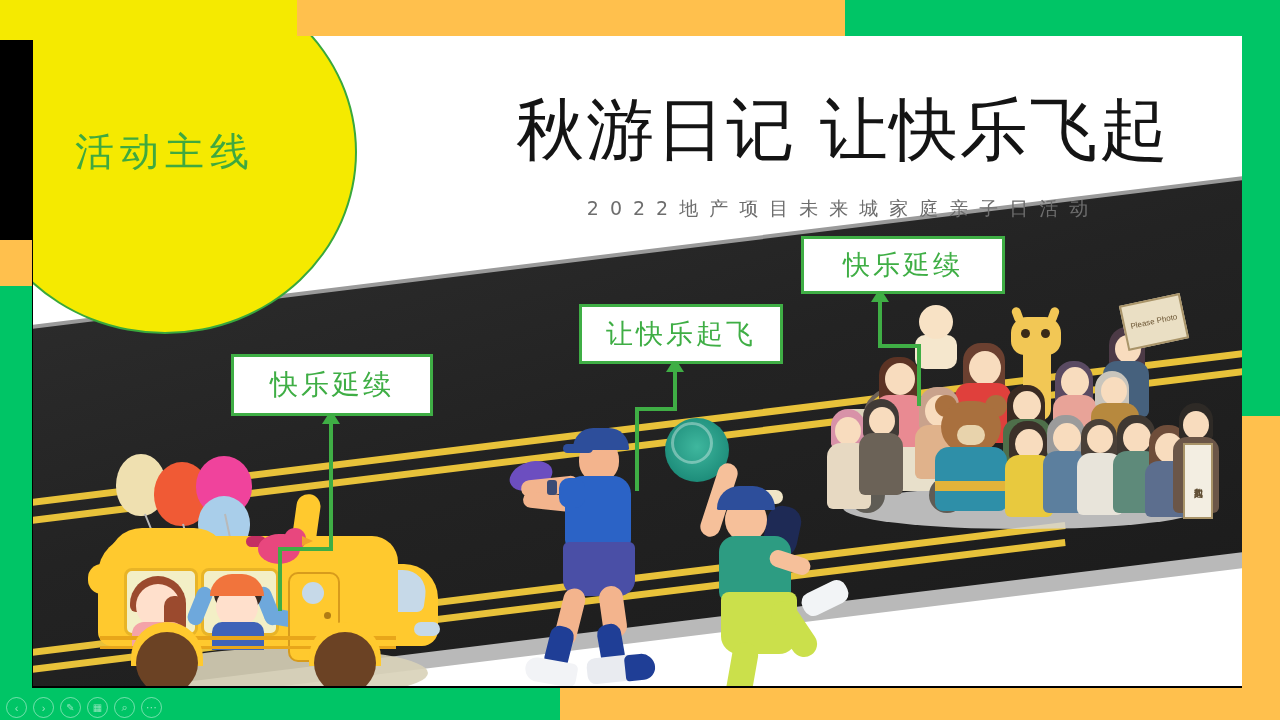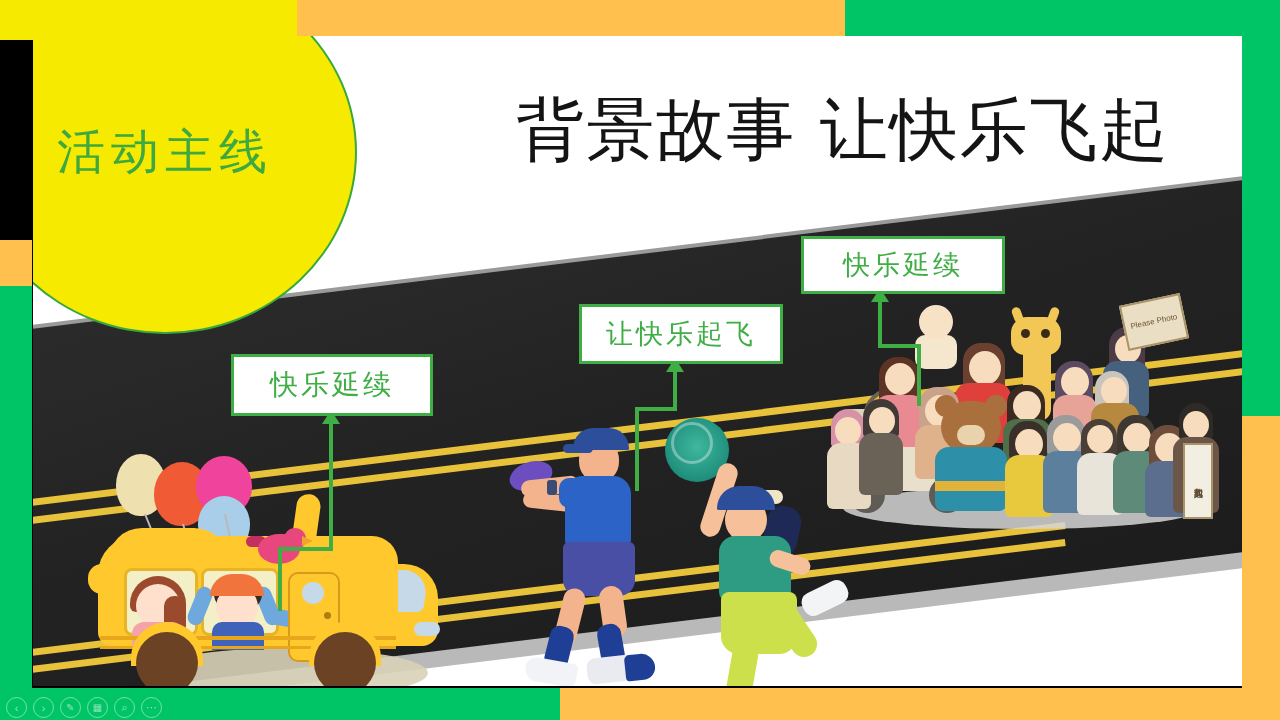--- a/index.html
+++ b/index.html
@@ -40,21 +40,21 @@
   #lane3{left:-60px;top:620px;width:1100px;transform:rotate(-7deg);background:#E8C23A;}
   #lane4{left:-60px;top:637px;width:1100px;transform:rotate(-7deg);background:#E8C23A;}
   #road-far{position:absolute;left:640px;top:330px;width:620px;height:80px;
         background:linear-gradient(100deg,rgba(120,120,120,0) 0%,#6d6d6d 60%,#3b3b3b 100%);
         transform:rotate(-6deg);border-radius:0 40px 0 0;}
 
   
   #badge{position:absolute;left:-60px;top:-66px;width:380px;height:360px;border-radius:50%;
          background:#F5EA00;border:2px solid #39A83C;display:flex;flex-direction:column;
          align-items:center;justify-content:center;z-index:40;}
-  #badge .bline{color:#3FA93F;font-size:48px;line-height:1.28;letter-spacing:6px;
+  #badge .bline{color:#3FA93F;font-size:39px;line-height:1.28;letter-spacing:6px;
          font-family:"DejaVu Serif","Liberation Serif",serif;white-space:nowrap;text-align:center;}
 
   
   #title{position:absolute;left:430px;top:58px;width:760px;text-align:center;z-index:30;
          font-family:"DejaVu Serif","Liberation Serif",serif;font-size:68px;color:#141414;
          letter-spacing:2px;line-height:1.05;white-space:nowrap;}
   #subtitle{position:absolute;left:430px;top:160px;width:760px;text-align:center;z-index:30;
          font-family:"DejaVu Sans","Liberation Sans",sans-serif;font-size:19px;color:#6d6d6d;
          letter-spacing:11px;white-space:nowrap;}
 
@@ -430,21 +430,22 @@
 
     <div class="conn" id="c3-v1"></div>
     <div class="conn" id="c3-h"></div>
     <div class="conn" id="c3-v2"></div>
     <div class="arrowhead" id="a3"></div>
 
     <div class="callout" id="callout-1">快乐延续</div>
     <div class="callout" id="callout-2">让快乐起飞</div>
     <div class="callout" id="callout-3">快乐延续</div>
 
-    <div id="title">背景故事 让快乐飞起</div>
+    <div id="title">秋游日记 让快乐飞起</div>
+    <div id="subtitle">2022地产项目未来城家庭亲子日活动</div>
 
     <div id="badge">
       <div class="bline">活动主线</div>
     </div>
 
   </div>
 
   <div id="toolbar" style="position:absolute;left:6px;bottom:2px;display:flex;gap:6px;z-index:60;">
     <div class="tb" style="width:19px;height:19px;border-radius:50%;border:1px solid rgba(255,255,255,.45);
                 color:rgba(255,255,255,.55);font-size:11px;display:flex;align-items:center;justify-content:center;">

